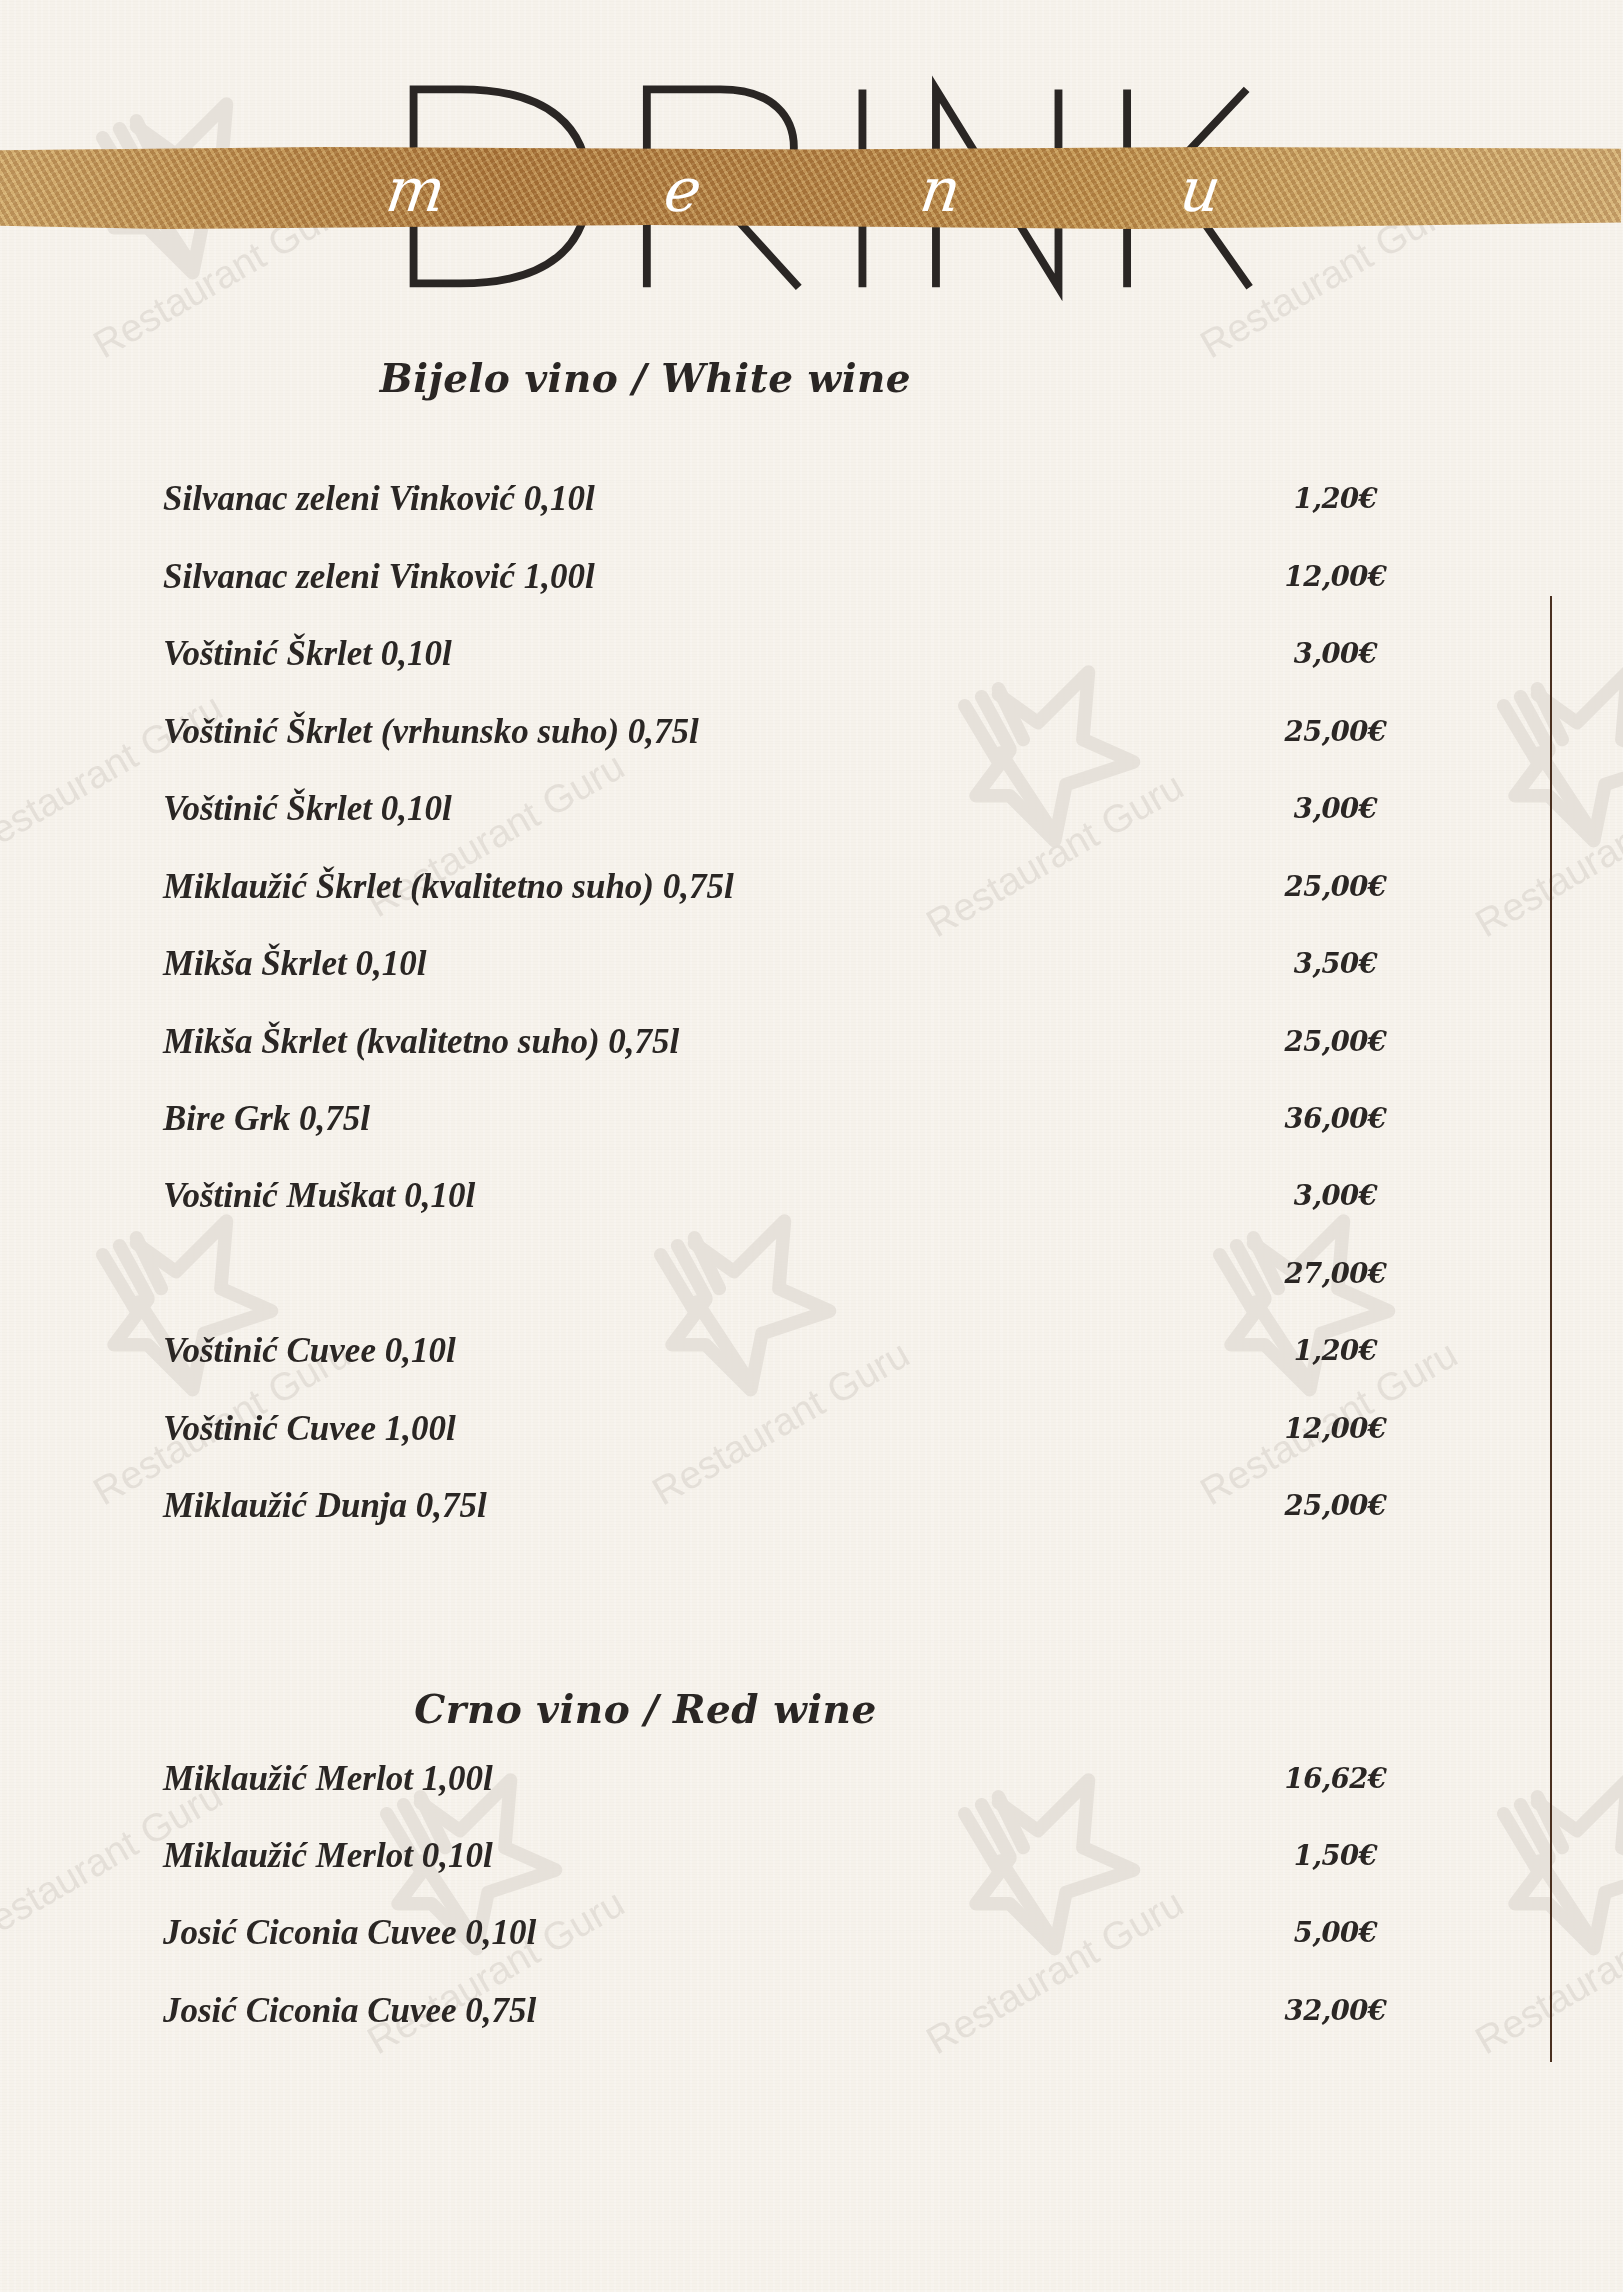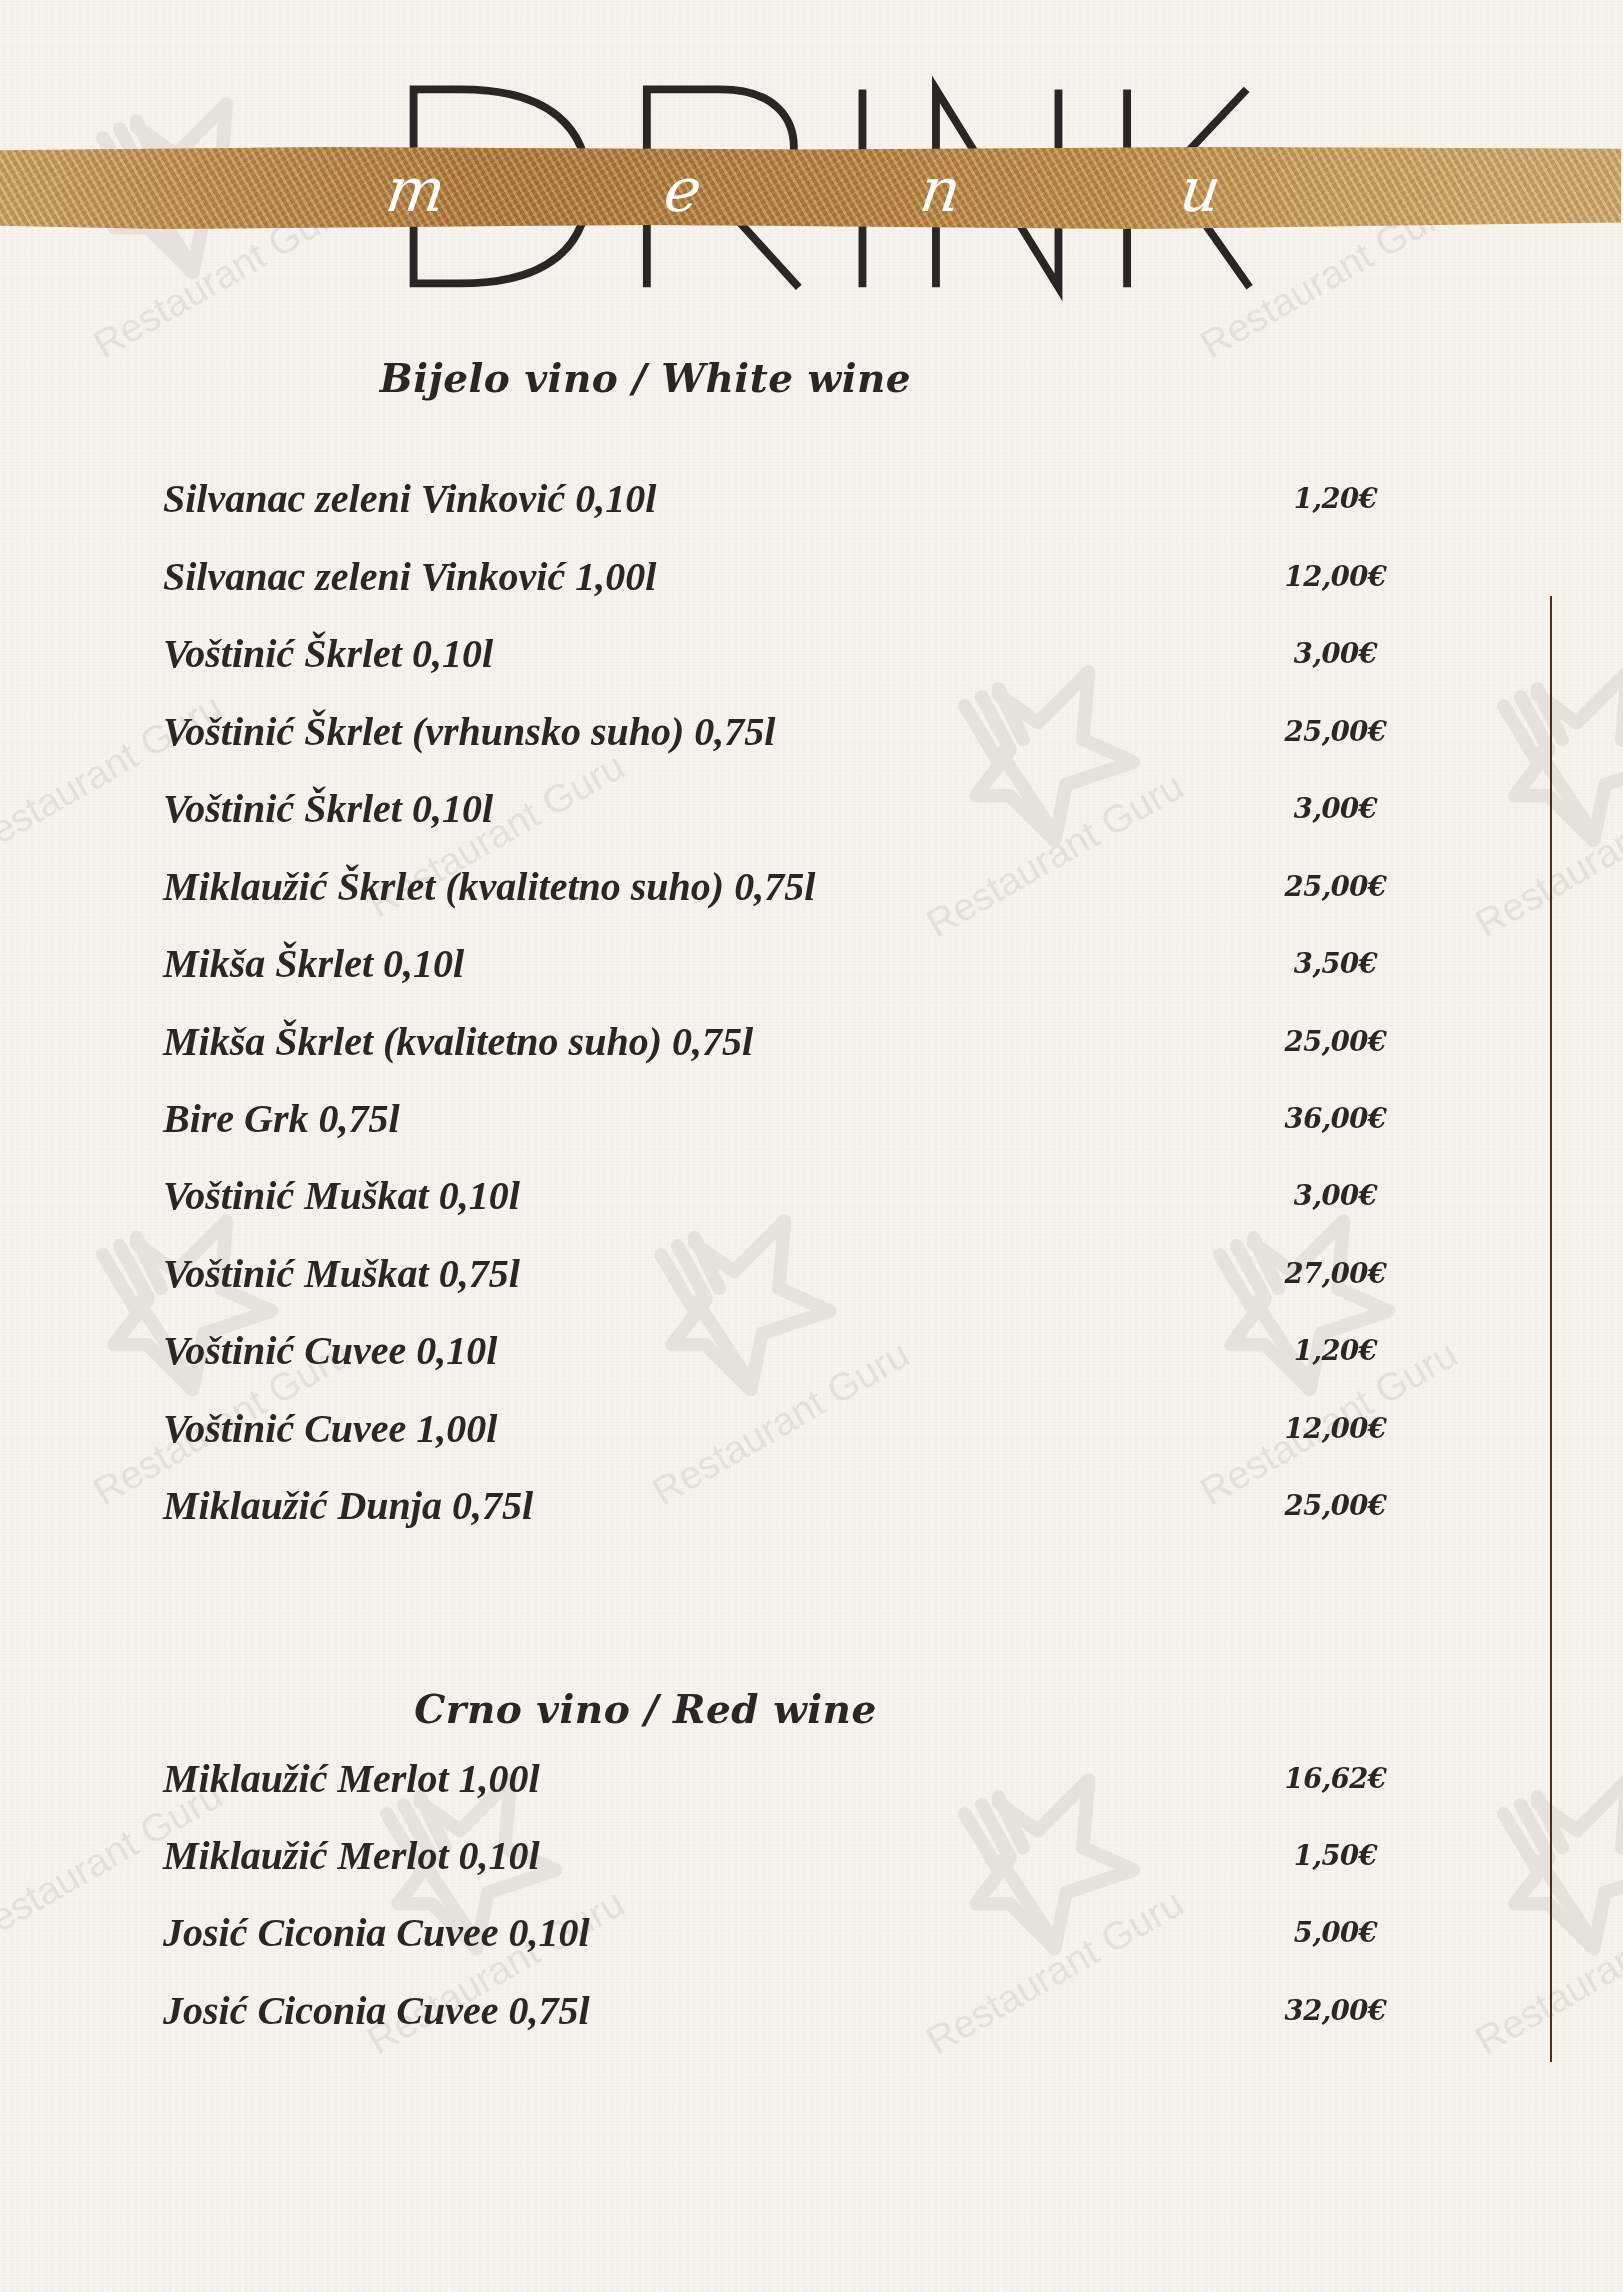--- a/index.html
+++ b/index.html
@@ -39,21 +39,21 @@
 
   .section-heading {
     position: absolute; left: 0; width: 1291px; text-align: center;
     font-family: "DejaVu Serif", serif; font-weight: bold; font-style: italic;
     font-size: 39px; color: #2a2624; letter-spacing: 0.5px;
   }
   .item-row { position: absolute; left: 163px; width: 1274px; height: 59px; }
   .item-name {
     position: absolute; left: 0; top: 0; line-height: 59px; white-space: nowrap;
     font-family: "Liberation Serif", serif; font-weight: bold; font-style: italic;
-    font-size: 40px; color: #2a2624;
+    font-size: 35px; color: #2a2624;
   }
   .item-price {
     position: absolute; left: 1094px; width: 157px; top: 0; line-height: 59px; text-align: center;
     font-family: "DejaVu Serif", serif; font-weight: bold; font-style: italic;
     font-size: 27.4px; color: #2a2624; letter-spacing: -0.5px;
   }
   .vline {
     position: absolute; left: 1550px; top: 596px; width: 2px; height: 1466px; background: #4a3020;
   }
 </style>
@@ -211,21 +211,20 @@
   </div>
 <div class="item-row" style="top:1089px;">
     <span class="item-name">Bire Grk 0,75l</span>
     <span class="item-price">36,00€</span>
   </div>
 <div class="item-row" style="top:1166px;">
     <span class="item-name">Voštinić Muškat 0,10l</span>
     <span class="item-price">3,00€</span>
   </div>
 <div class="item-row" style="top:1244px;">
-    <span class="item-name">Voštinić Muškat 0,75l</span>
     <span class="item-price">27,00€</span>
   </div>
 <div class="item-row" style="top:1321px;">
     <span class="item-name">Voštinić Cuvee 0,10l</span>
     <span class="item-price">1,20€</span>
   </div>
 <div class="item-row" style="top:1399px;">
     <span class="item-name">Voštinić Cuvee 1,00l</span>
     <span class="item-price">12,00€</span>
   </div>

